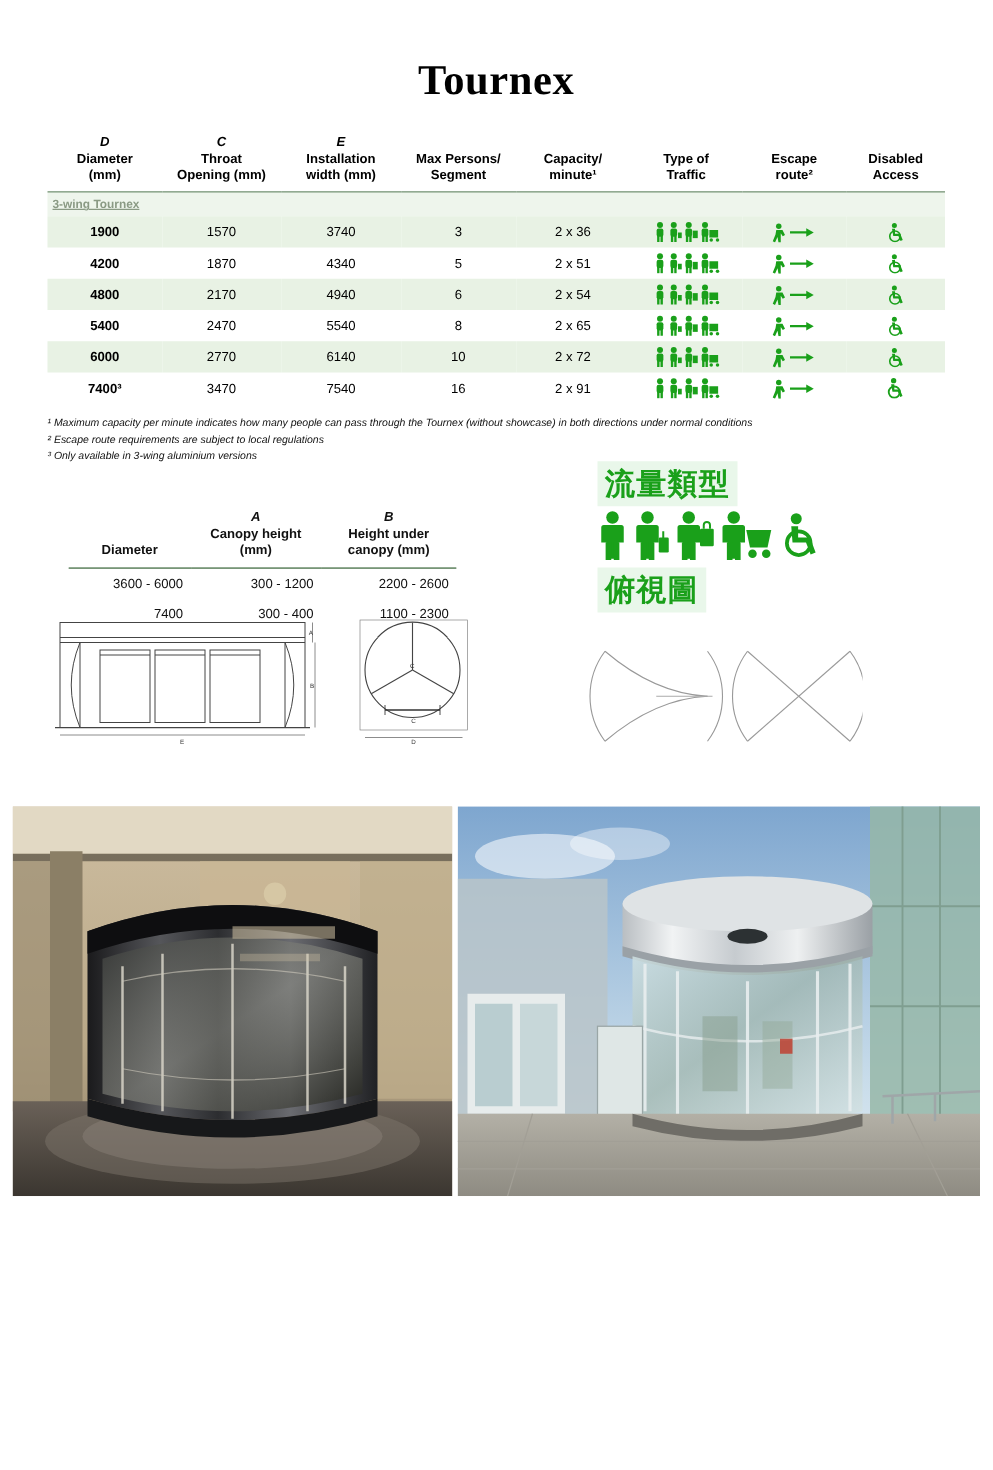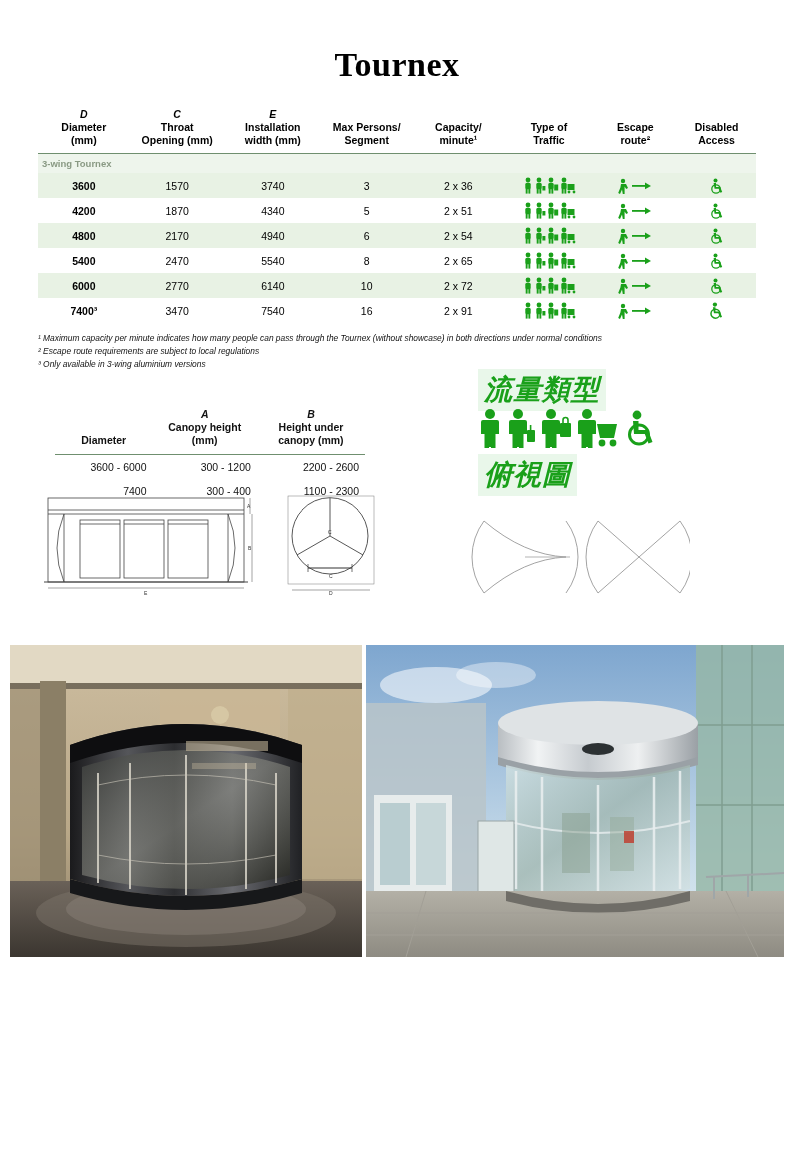--- a/index.html
+++ b/index.html
@@ -63,20 +63,21 @@
   table.spec tbody tr.shade td {
     background: #e8f2e4;
   }
   table.spec tbody tr.sub td {
     text-align: left;
     font-weight: bold;
     color: #8a9a84;
     font-size: 9.5px;
     padding-left: 4px;
     background: #eef5ec;
+    text-decoration: underline;
   }
   table.spec td.first {
     font-weight: bold;
   }
   td.icon-cell {
     line-height: 0;
   }
   .note-list {
     margin: 9px 0 0 0;
     font-size: 8.4px;
@@ -110,26 +111,25 @@
   table.second td {
     text-align: right;
     padding: 6px 6px;
     font-size: 10.5px;
   }
   
   .cjk-label {
     position: absolute;
     font-family: "DejaVu Sans", sans-serif;
     color: #1aa01a;
-    font-size: 28px;
+    font-size: 24px;
     font-weight: bold;
     background: #e9f7ea;
     padding: 2px 6px;
     letter-spacing: 1px;
-    font-style: italic;
   }
   #traffic-label { left: 478px; top: 357px; }
   #topview-label { left: 478px; top: 442px; }
   
   .traffic-icons {
     position: absolute;
     left: 478px;
     top: 396px;
     display: flex;
     align-items: flex-end;
@@ -207,21 +207,21 @@
             <span>Access</span>
           </th>
         </tr>
       </thead>
       <tbody>
         <tr class="sub">
           <td colspan="8">3-wing Tournex</td>
         </tr>
 
         <tr class="shade">
-          <td class="first">3600</td>
+          <td class="first">1900</td>
           <td>1570</td>
           <td>3740</td>
           <td>3</td>
           <td>2 x 36</td>
           <td class="icon-cell">
             <svg width="58" height="17" viewBox="0 0 58 17">
               <g fill="#1aa01a">
                 <circle cx="8" cy="3" r="2.4"></circle>
                   <rect x="5.3" y="5.8" width="5.4" height="6.5" rx="1.6"></rect>
                   <rect x="5.7" y="11.6" width="1.9" height="5"></rect>

